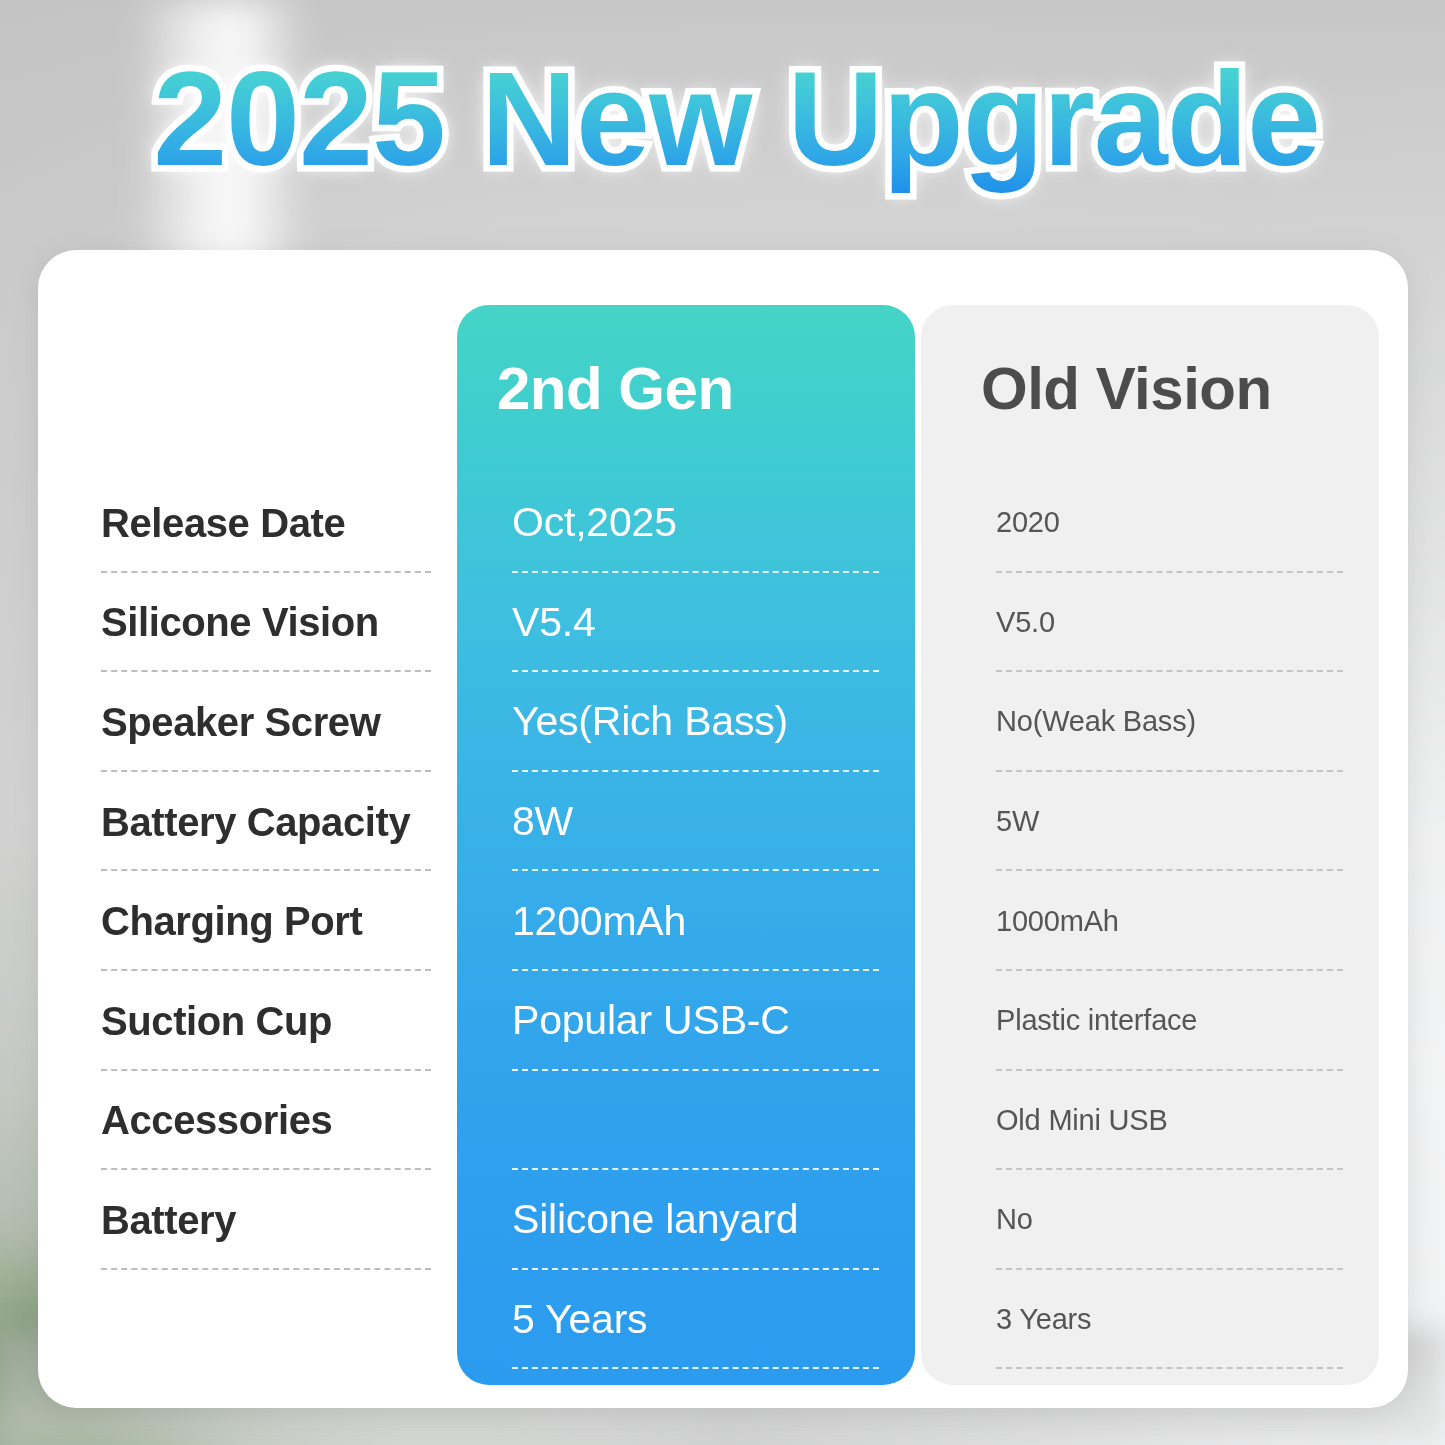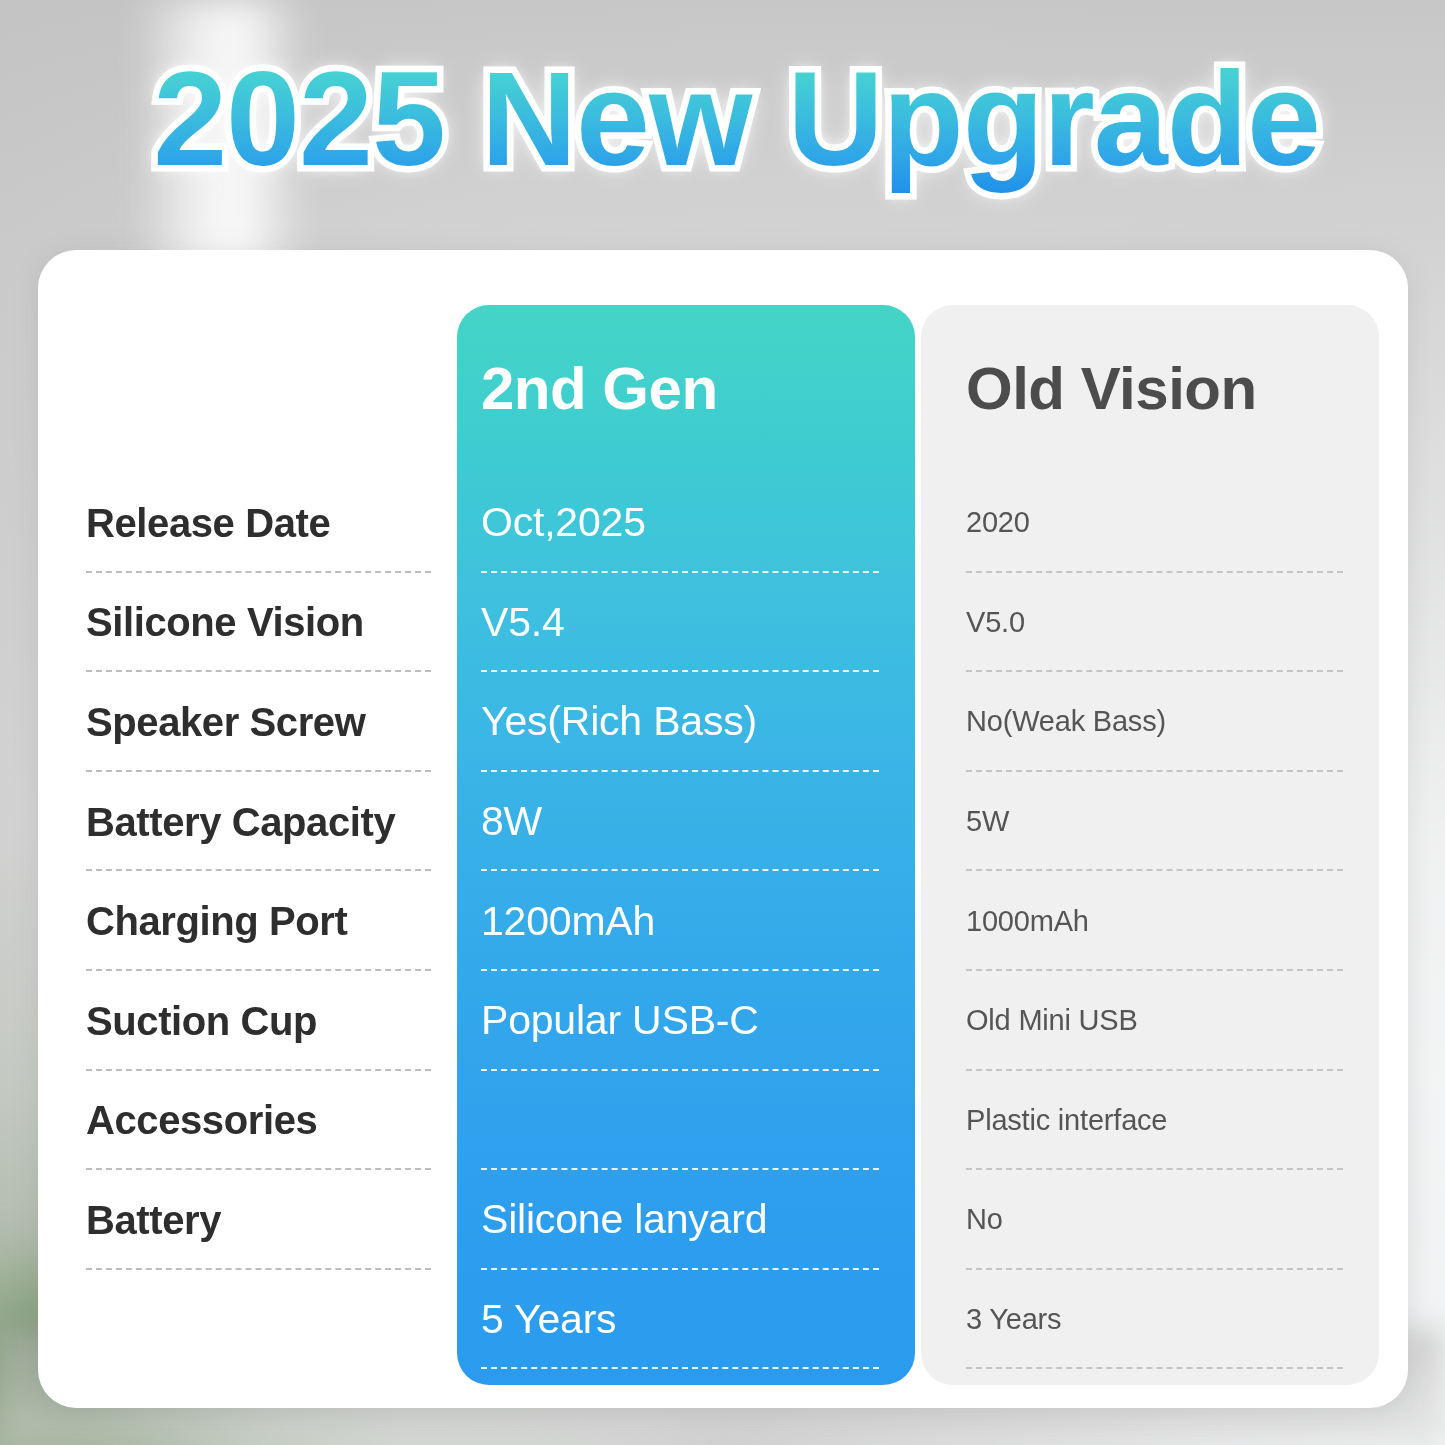--- a/index.html
+++ b/index.html
@@ -106,50 +106,50 @@
     background:linear-gradient(180deg,
         #45d4c6 0%,
         #40cfcd 9%,
         #3ec8d6 18%,
         #3ec0df 28%,
         #3bb6e5 40%,
         #36ade9 54%,
         #32a5ec 68%,
         #2e9fee 82%,
         #2b9bef 100%);
-    padding-left:24px; padding-right:24px;
+    padding-left:40px; padding-right:24px;
     overflow:hidden;
   }
 
   .col-old {
     margin:55px 0 23px 3px;
     border-radius:32px;
     background:#f0f0f0;
-    padding-left:45px; padding-right:24px;
+    padding-left:60px; padding-right:24px;
     overflow:hidden;
   }
 
   
   .head-cell {
     height:168px;
     display:flex; align-items:center;
   }
   .head-cell.blank { height:223px; }
 
   .head-text {
     font-size:60px;
     font-weight:bold;
     letter-spacing:-0.5px;
     line-height:1;
   }
   .head-new  { color:#ffffff; }
   .head-old  { color:#4c4c4c; }
 
   
-  .rows { display:block; }
+  .rows { display:block;margin-left:15px; }
 
   .cell {
     height:99.6px;
     display:flex;
     align-items:center;
     position:relative;
   }
 
   .cell .sep {
     position:absolute;
@@ -302,28 +302,28 @@
         </div>
       <div class="cell">
           <span class="val-old">5W</span>
           <span class="sep"></span>
         </div>
       <div class="cell">
           <span class="val-old">1000mAh</span>
           <span class="sep"></span>
         </div>
       <div class="cell">
+          <span class="val-old">Plastic interface</span>
+          <span class="sep"></span>
+        </div>
+      <div class="cell">
           <span class="val-old">Old Mini USB</span>
           <span class="sep"></span>
         </div>
       <div class="cell">
-          <span class="val-old">Plastic interface</span>
-          <span class="sep"></span>
-        </div>
-      <div class="cell">
           <span class="val-old">No</span>
           <span class="sep"></span>
         </div>
       <div class="cell">
           <span class="val-old">3 Years</span>
           <span class="sep"></span>
         </div>
     </div>
   </div>
 

